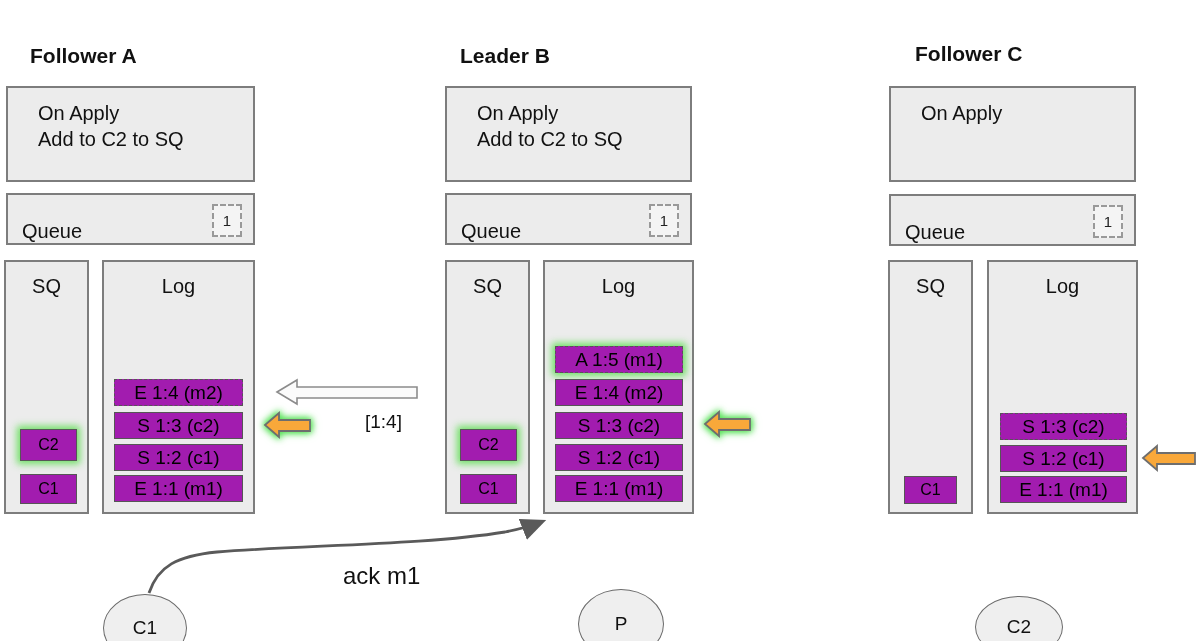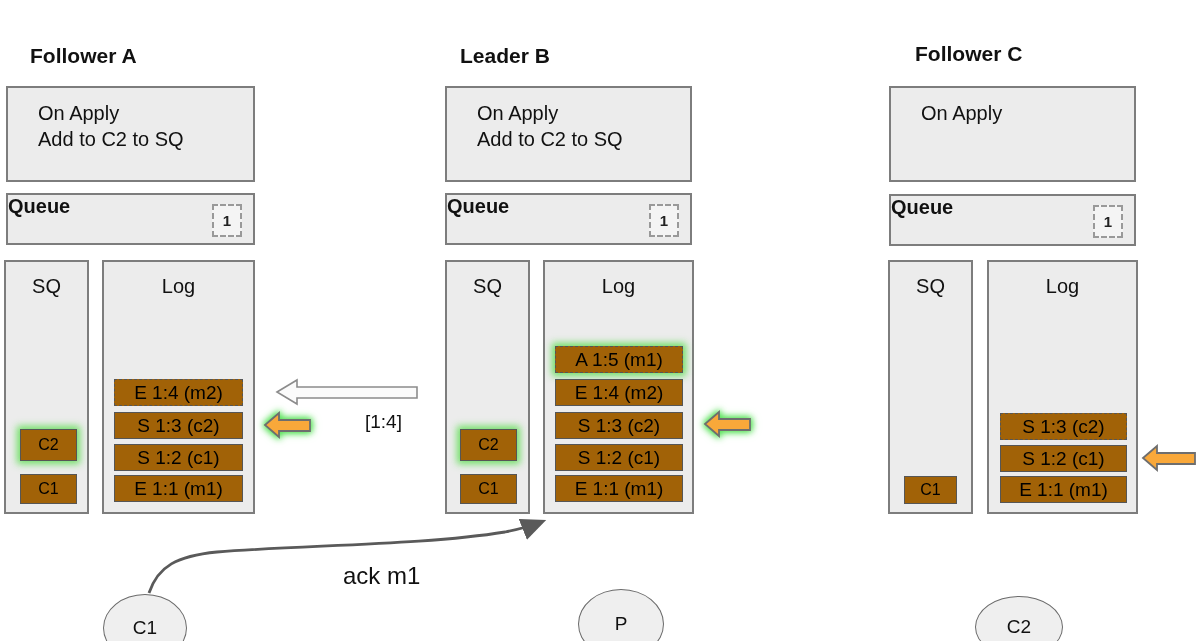--- a/index.html
+++ b/index.html
@@ -8,31 +8,31 @@
     font-family:"Liberation Sans", sans-serif;
     color:#111; overflow:hidden; background:#ffffff;margin-top:36px;
   }
   .node-title { position:absolute; font-size:21px; font-weight:700; white-space:nowrap; }
   .box {
     position:absolute; box-sizing:border-box;
     background:#ececec; border:2px solid #7d7d7d;
   }
   .on-apply { padding:12px 30px; font-size:20px; line-height:26px; }
   .on-apply .note { }
-  .queue { display:flex; align-items:flex-start; font-size:20px;font-weight:bold; }
+  .queue { display:flex; align-items:flex-end; padding-left:14px; font-size:20px; }
   .queue-count {
     position:absolute; right:11px; top:9px; width:30px; height:33px;
     box-sizing:border-box; border:2px dashed #999; background:#f4f4f4;
     display:flex; align-items:center; justify-content:center;
     font-size:15px; color:#222;
   }
   .tall-header { text-align:center; padding-top:13px; font-size:20px; }
   .cell {
     position:absolute; box-sizing:border-box;
-    background:#a16207; border:1.5px solid #565656;
+    background:#a21caf; border:1.5px solid #565656;
     display:flex; align-items:center; justify-content:center;
     font-size:19px; color:#000; white-space:nowrap;
   }
   .cell.small { font-size:16px; }
   .cell.dashed { border-style:dashed; }
   .glow { box-shadow:0 0 7px 3px rgba(92,221,80,0.85); }
   .ellipse {
     position:absolute; box-sizing:border-box; border-radius:50%;
     background:#efefef; border:1.5px solid #6b6b6b;
     display:flex; align-items:center; justify-content:center; font-size:19px;

